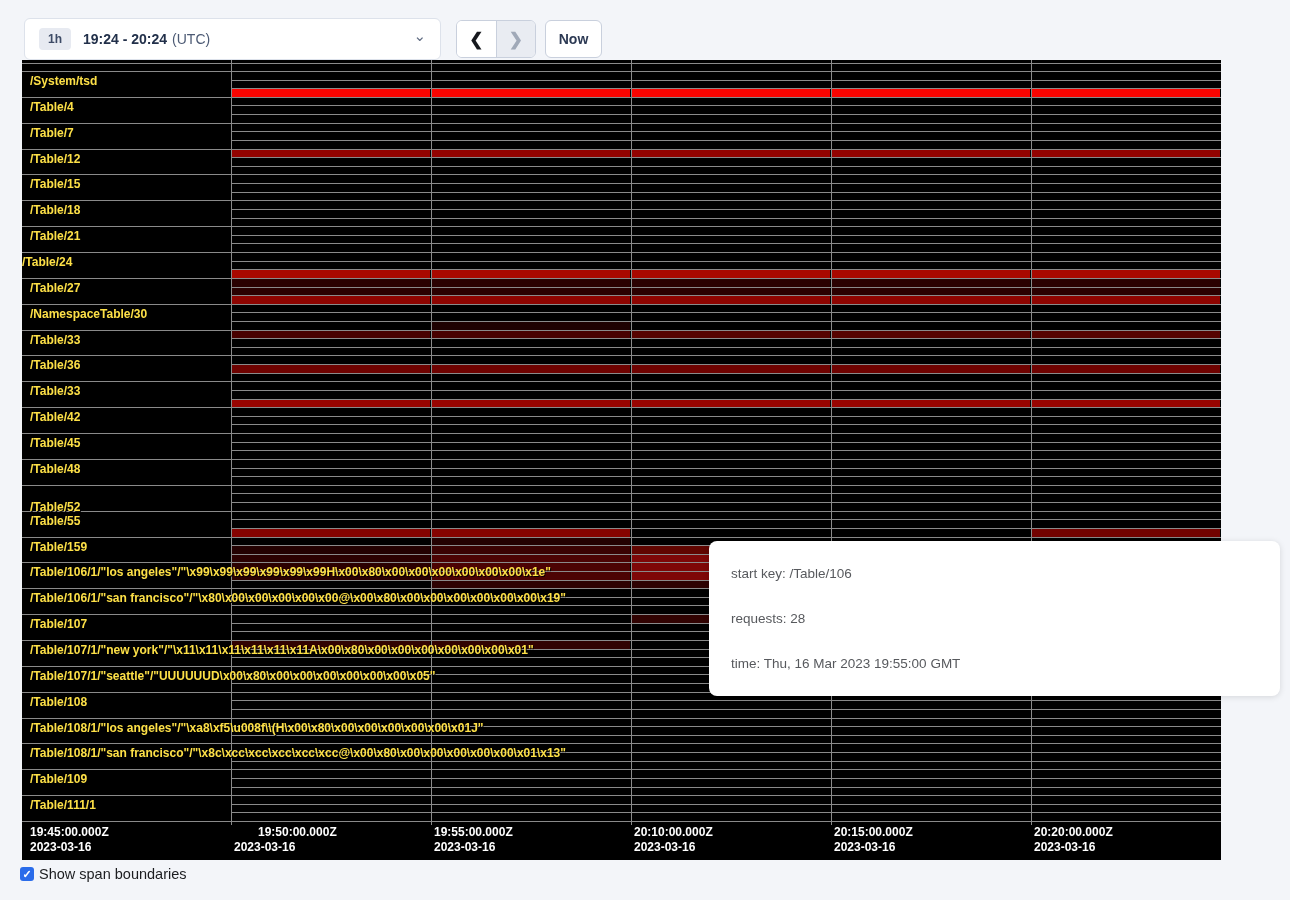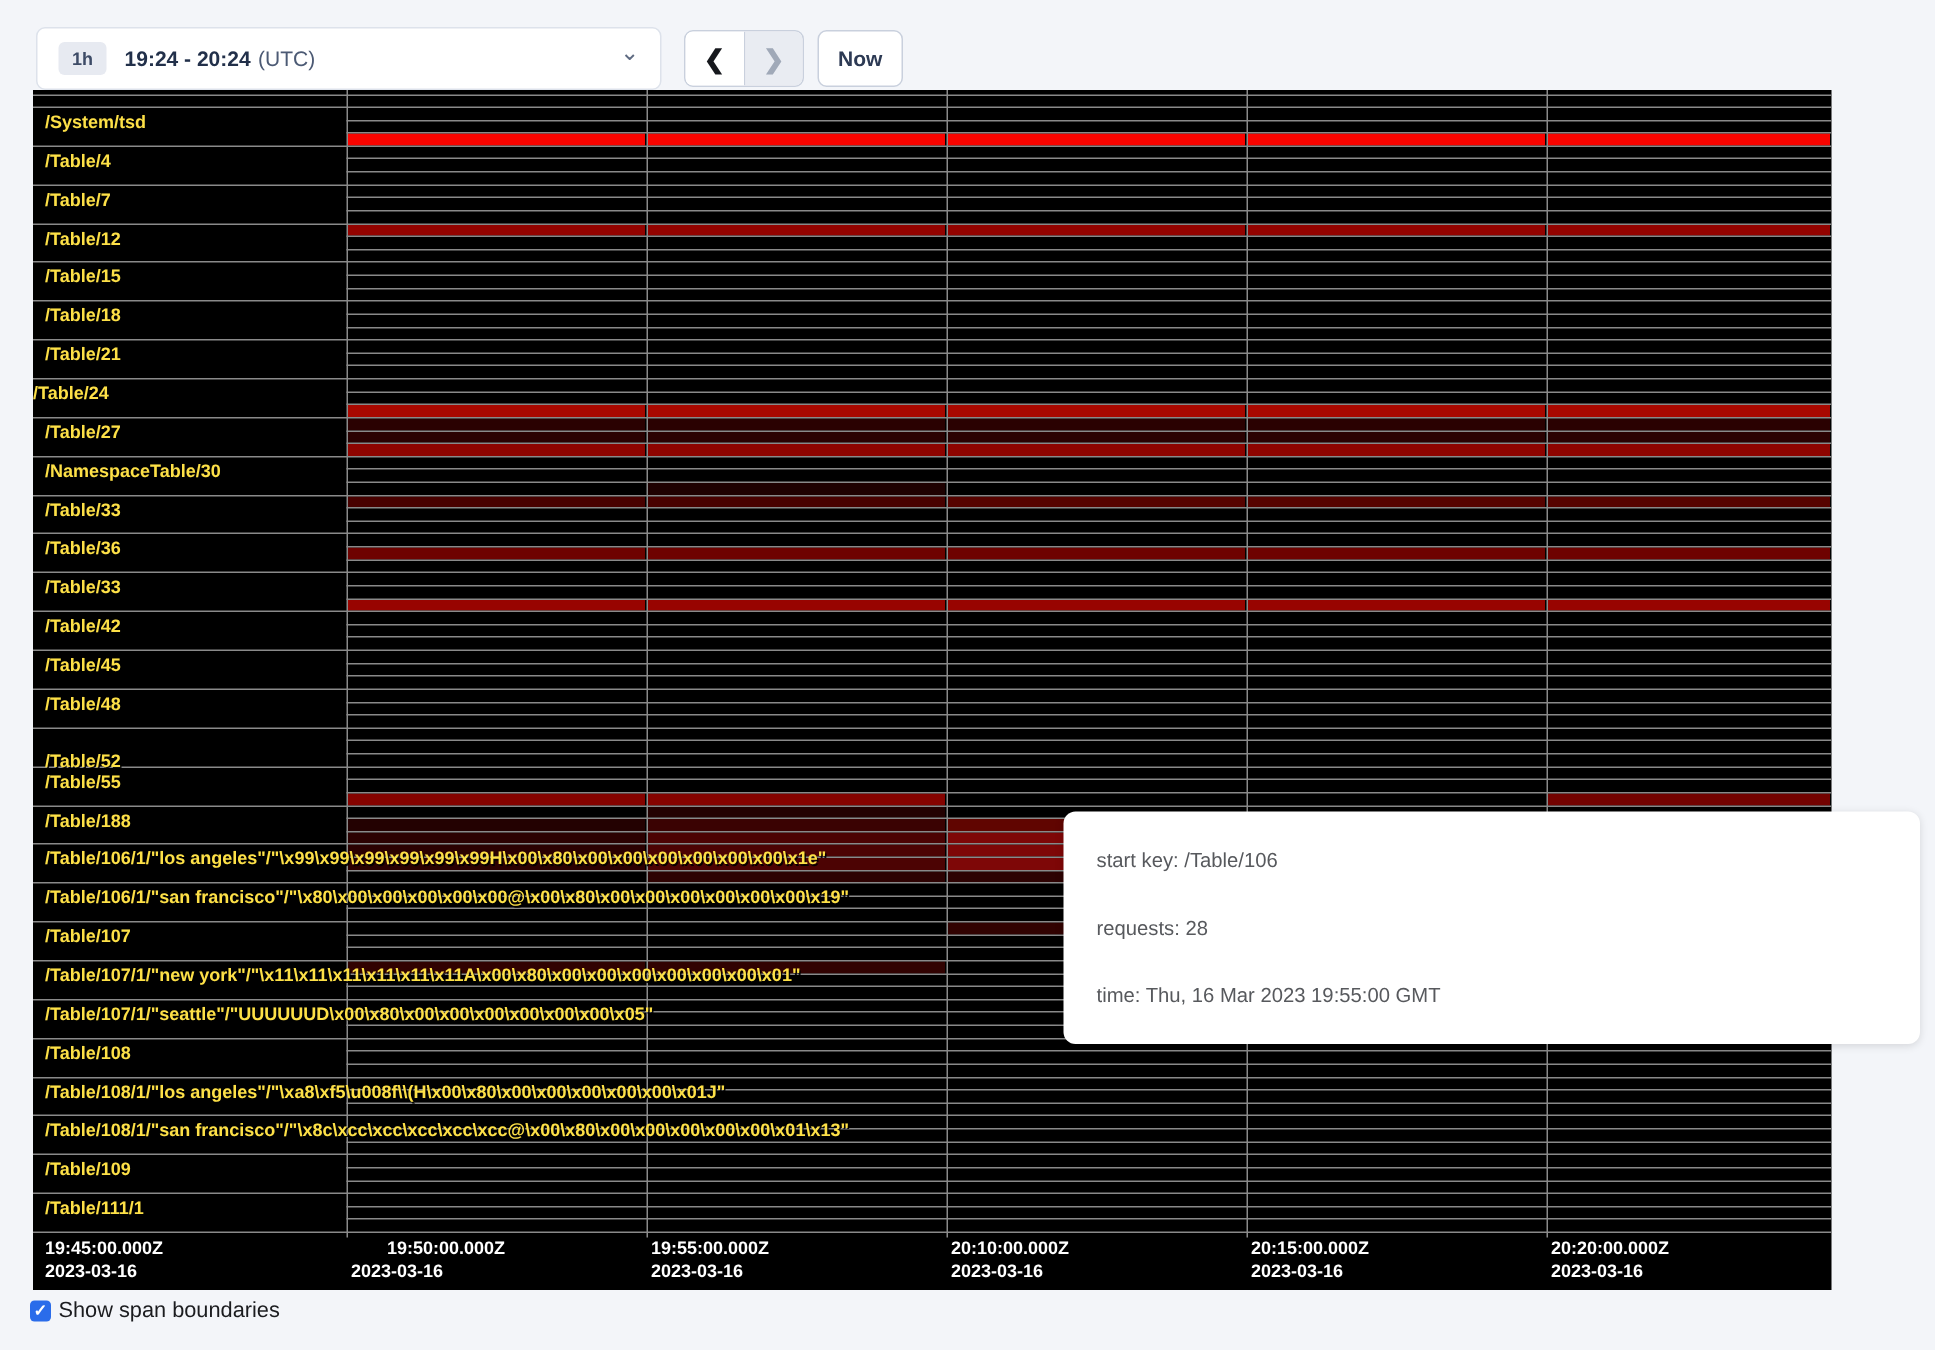--- a/index.html
+++ b/index.html
@@ -280,21 +280,21 @@
     <div class="kv-label" style="left: 8px; top: 221.896px;">/Table/27</div>
     <div class="kv-label" style="left: 8px; top: 247.758px;">/NamespaceTable/30</div>
     <div class="kv-label" style="left: 8px; top: 273.62px;">/Table/33</div>
     <div class="kv-label" style="left: 8px; top: 299.482px;">/Table/36</div>
     <div class="kv-label" style="left: 8px; top: 325.344px;">/Table/33</div>
     <div class="kv-label" style="left: 8px; top: 351.206px;">/Table/42</div>
     <div class="kv-label" style="left: 8px; top: 377.068px;">/Table/45</div>
     <div class="kv-label" style="left: 8px; top: 402.93px;">/Table/48</div>
     <div class="kv-label" style="left: 8px; top: 428.792px; margin-top: 12px;">/Table/52</div>
     <div class="kv-label" style="left: 8px; top: 454.654px;">/Table/55</div>
-    <div class="kv-label" style="left: 8px; top: 480.516px;">/Table/188</div>
+    <div class="kv-label" style="left: 8px; top: 480.516px;">/Table/159</div>
     <div class="kv-label" style="left: 8px; top: 506.378px;">/Table/106/1/"los angeles"/"\x99\x99\x99\x99\x99\x99H\x00\x80\x00\x00\x00\x00\x00\x00\x1e"</div>
     <div class="kv-label" style="left: 8px; top: 532.24px;">/Table/106/1/"san francisco"/"\x80\x00\x00\x00\x00\x00@\x00\x80\x00\x00\x00\x00\x00\x00\x19"</div>
     <div class="kv-label" style="left: 8px; top: 558.102px;">/Table/107</div>
     <div class="kv-label" style="left: 8px; top: 583.964px;">/Table/107/1/"new york"/"\x11\x11\x11\x11\x11\x11A\x00\x80\x00\x00\x00\x00\x00\x00\x01"</div>
     <div class="kv-label" style="left: 8px; top: 609.826px;">/Table/107/1/"seattle"/"UUUUUUD\x00\x80\x00\x00\x00\x00\x00\x00\x05"</div>
     <div class="kv-label" style="left: 8px; top: 635.688px;">/Table/108</div>
     <div class="kv-label" style="left: 8px; top: 661.55px;">/Table/108/1/"los angeles"/"\xa8\xf5\u008f\\(H\x00\x80\x00\x00\x00\x00\x00\x01J"</div>
     <div class="kv-label" style="left: 8px; top: 687.412px;">/Table/108/1/"san francisco"/"\x8c\xcc\xcc\xcc\xcc\xcc@\x00\x80\x00\x00\x00\x00\x00\x01\x13"</div>
     <div class="kv-label" style="left: 8px; top: 713.274px;">/Table/109</div>
     <div class="kv-label" style="left: 8px; top: 739.136px;">/Table/111/1</div>

